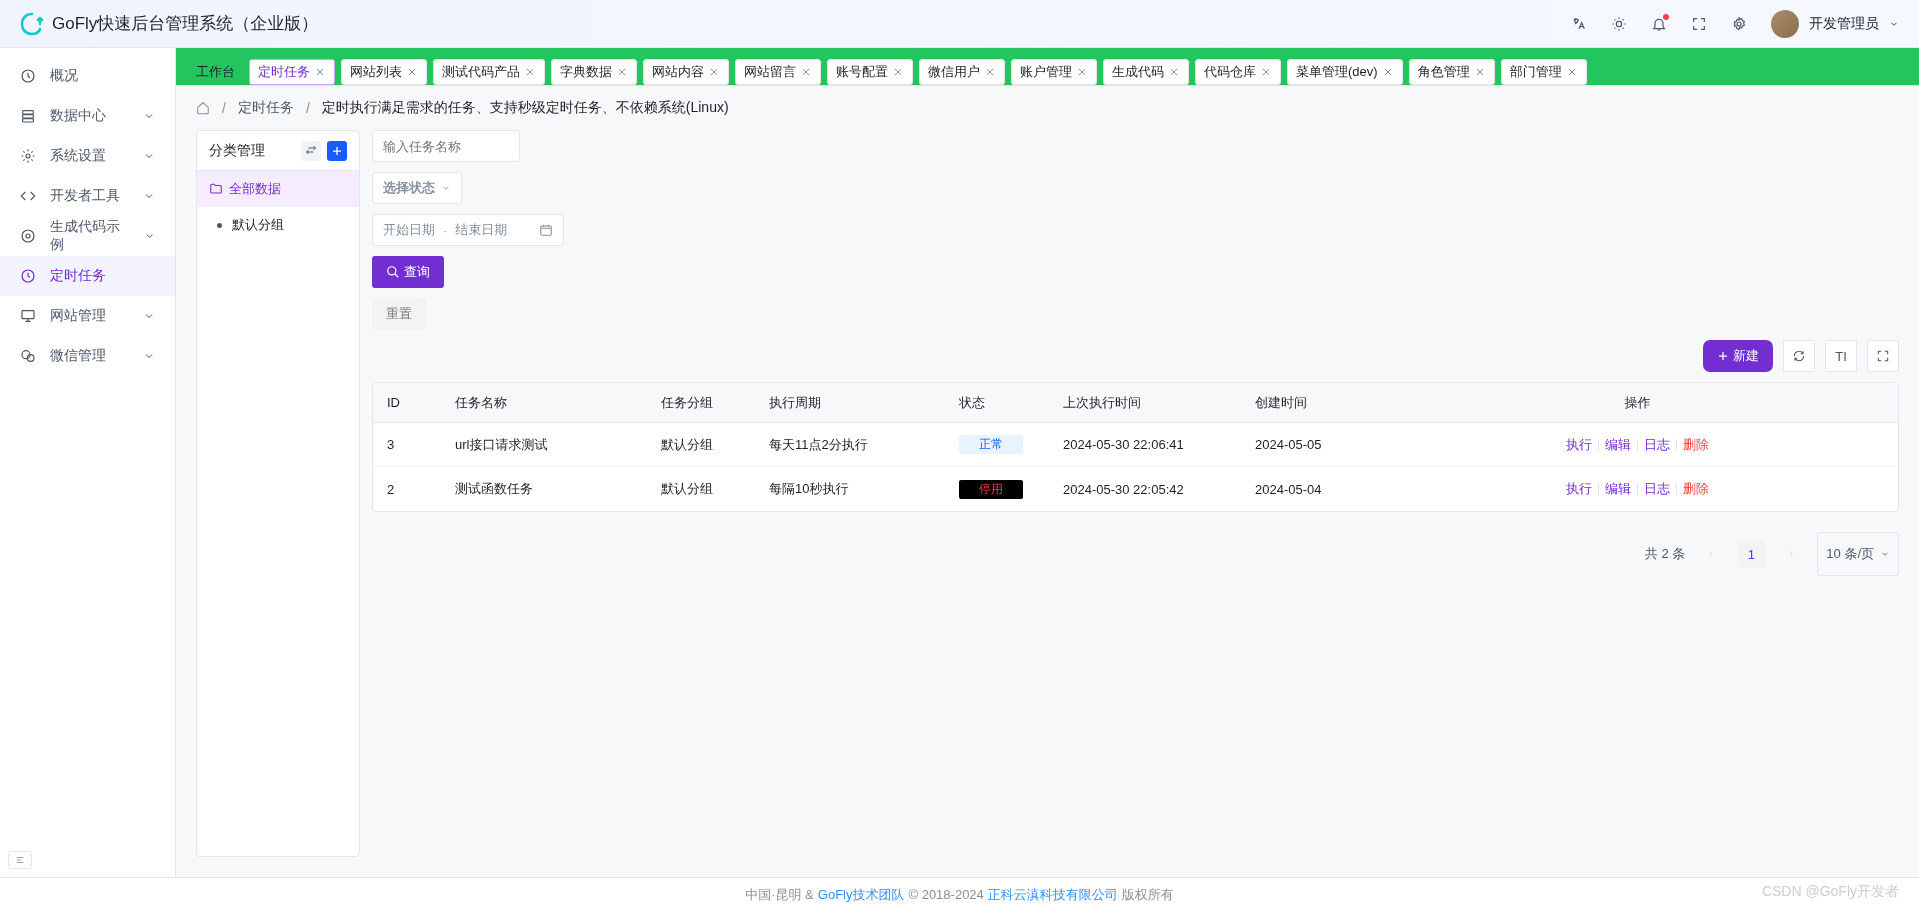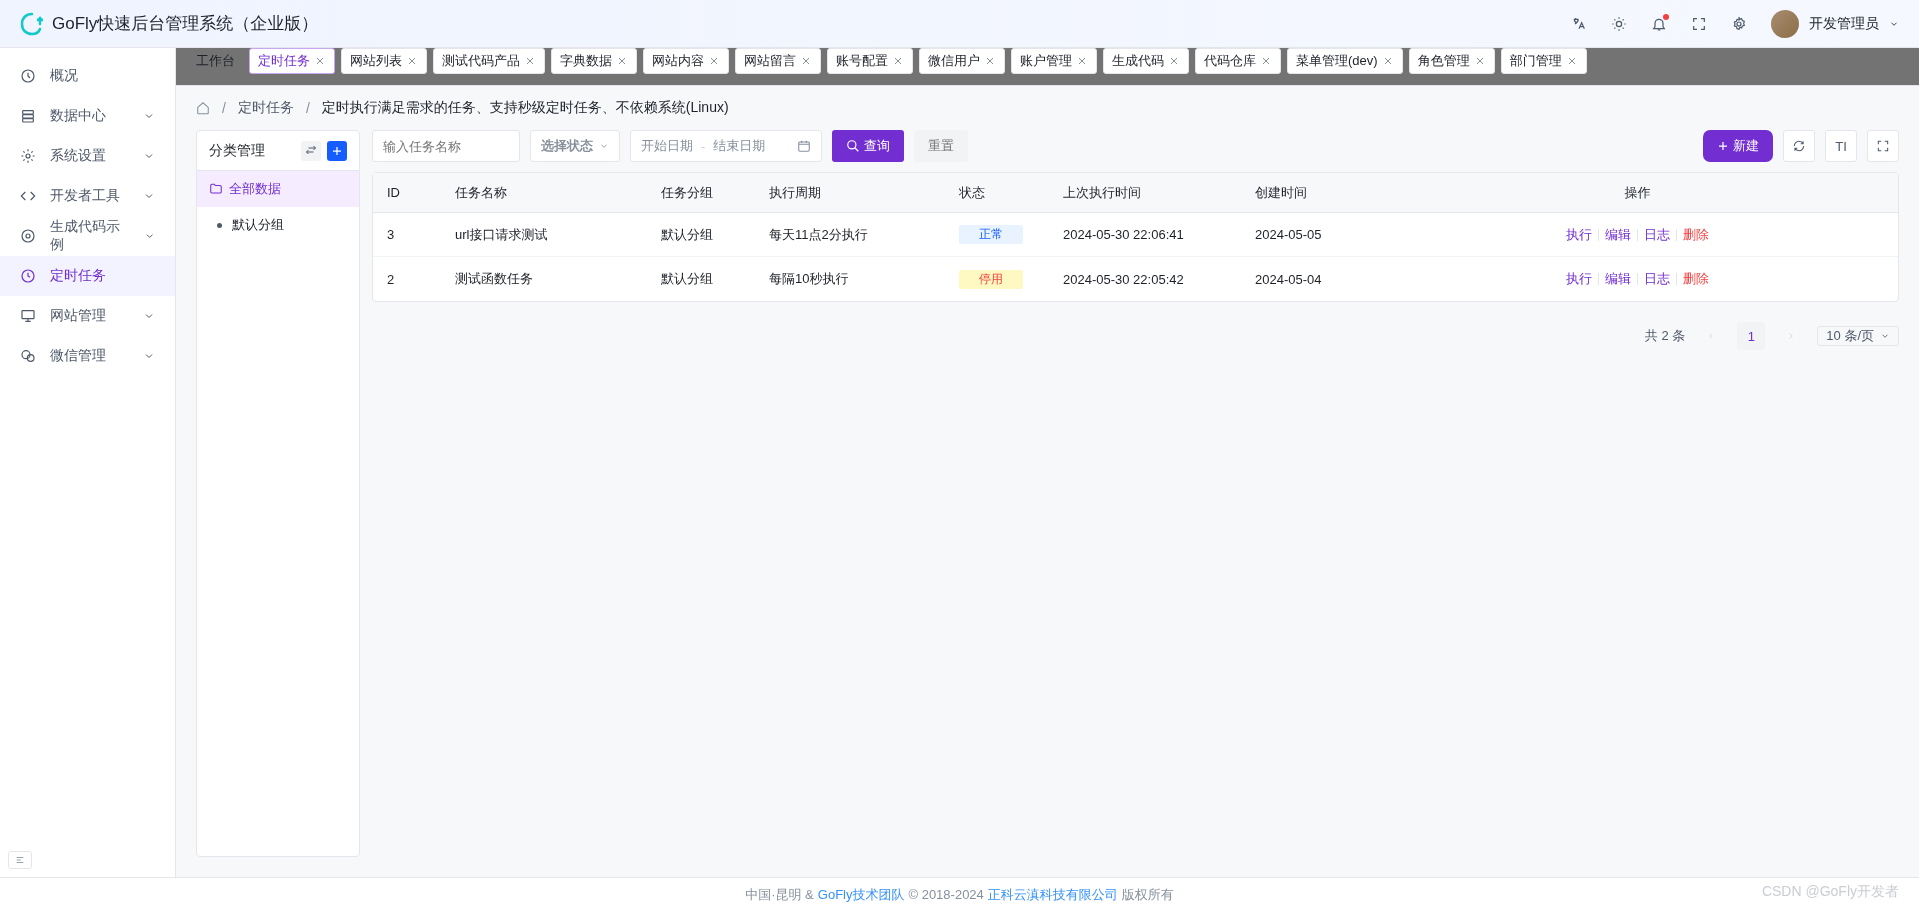--- a/index.html
+++ b/index.html
@@ -14,40 +14,40 @@
 .user-info { display: flex; align-items: center; gap: 10px; cursor: pointer; }
 .avatar { width: 28px; height: 28px; border-radius: 50%; background: linear-gradient(135deg, #a78b6f, #8b6f47); }
 .body-wrap { display: flex; height: calc(100% - 48px - 34px); }
 .sidebar { width: 176px; background: #fff; border-right: 1px solid #e5e6eb; padding-top: 8px; position: relative; }
 .menu-item { height: 40px; display: flex; align-items: center; padding: 0 20px; gap: 14px; cursor: pointer; color: #4e5969; font-size: 14px; }
 .menu-item.active { background: #f2f3ff; color: #722ed1; }
 .menu-icon { width: 16px; height: 16px; flex-shrink: 0; }
 .menu-chevron { margin-left: auto; width: 12px; height: 12px; }
 .sidebar-collapse { position: absolute; bottom: 8px; left: 8px; width: 24px; height: 18px; display: flex; align-items: center; justify-content: center; cursor: pointer; color: #86909c; border: 1px solid #e5e6eb; border-radius: 3px; }
 .main { flex: 1; display: flex; flex-direction: column; overflow: hidden; }
-.tabs-bar { height: 38px; display: flex; align-items: flex-start; padding: 0 12px; gap: 6px; background: #737373; border-bottom: 1px solid #e5e6eb; overflow-x: auto; }
+.tabs-bar { height: 38px; display: flex; align-items: flex-end; padding: 0 12px; gap: 6px; background: #22c55e; border-bottom: 1px solid #e5e6eb; overflow-x: auto; }
 .tab { height: 26px; padding: 0 8px; display: flex; align-items: center; gap: 4px; background: #fff; border: 1px solid #e5e6eb; border-radius: 3px; font-size: 13px; cursor: pointer; white-space: nowrap; }
 .tab.home { border: none; background: transparent; }
 .tab.active { color: #722ed1; border-color: #c9a7f0; }
 .tab-close { width: 12px; height: 12px; color: #86909c; }
 .breadcrumb { height: 44px; display: flex; align-items: center; padding: 0 20px; gap: 12px; font-size: 14px; color: #86909c; }
 .breadcrumb .link { color: #4e5969; cursor: pointer; }
 .breadcrumb .current { color: #1d2129; }
 .content { flex: 1; display: flex; padding: 0 20px 20px 20px; gap: 12px; overflow: auto; }
 .side-panel { width: 164px; background: #fff; border-radius: 4px; border: 1px solid #e5e6eb; display: flex; flex-direction: column; }
 .side-panel-header { height: 40px; display: flex; align-items: center; padding: 0 12px; border-bottom: 1px solid #e5e6eb; font-size: 14px; }
 .side-panel-header-icons { margin-left: auto; display: flex; gap: 6px; }
 .side-icon-btn { width: 20px; height: 20px; border-radius: 3px; display: flex; align-items: center; justify-content: center; cursor: pointer; }
 .side-icon-btn.swap { background: #f2f3f5; color: #4e5969; }
 .side-icon-btn.add { background: #165dff; color: #fff; }
 .cat-item { height: 36px; display: flex; align-items: center; padding: 0 12px; gap: 6px; cursor: pointer; font-size: 13px; }
 .cat-item.active { background: #f5edff; color: #722ed1; }
 .cat-item .dot { width: 5px; height: 5px; background: #4e5969; border-radius: 50%; margin: 0 4px 0 8px; }
 .main-panel { flex: 1; display: flex; flex-direction: column; gap: 10px; }
-.toolbar { display: flex; align-items: flex-start; gap: 10px; }
+.toolbar { display: flex; align-items: flex-start; gap: 10px; flex-direction: column; }
 .input, .select, .date-range { height: 32px; border: 1px solid #e5e6eb; border-radius: 3px; background: #fff; padding: 0 10px; font-size: 13px; color: #1d2129; display: flex; align-items: center; }
 .input { width: 148px; }
 .input input { border: none; outline: none; width: 100%; font-size: 13px; }
 .select { width: 90px; color: #86909c; justify-content: space-between; cursor: pointer; font-weight: bold; }
 .date-range { width: 192px; color: #86909c; gap: 8px; font-size: 13px; }
 .date-range .sep { color: #c9cdd4; }
 .btn { height: 32px; padding: 0 14px; border-radius: 3px; display: flex; align-items: center; gap: 4px; cursor: pointer; font-size: 13px; border: none; }
 .btn-primary { background: #722ed1; color: #fff; }
 .btn-secondary { background: #f2f3f5; color: #737373; }
 .toolbar-right { margin-left: auto; display: flex; gap: 10px; }
@@ -62,30 +62,30 @@
 .col-id { width: 68px; }
 .col-name { width: 206px; }
 .col-group { width: 108px; }
 .col-cycle { width: 190px; }
 .col-status { width: 104px; }
 .col-last { width: 192px; }
 .col-created { width: 136px; }
 .col-action { flex: 1; justify-content: center; }
 .badge { padding: 1px 20px; border-radius: 2px; font-size: 12px; }
 .badge-normal { background: #e8f3ff; color: #165dff; }
-.badge-stopped { background: #fef9c3; color: #f53f3f; }
+.badge-stopped { background: #000000; color: #f53f3f; }
 .action-links { display: flex; gap: 6px; align-items: center; font-size: 13px; }
 .action-link { color: #722ed1; cursor: pointer; }
 .action-link.danger { color: #f53f3f; }
 .action-divider { width: 1px; height: 12px; background: #e5e6eb; }
 .pagination { display: flex; align-items: center; justify-content: flex-end; gap: 12px; padding: 10px 0; font-size: 13px; color: #4e5969; }
 .page-btn { width: 28px; height: 28px; border-radius: 3px; display: flex; align-items: center; justify-content: center; cursor: pointer; }
 .page-btn.active { background: #f2f3f5; color: #722ed1; }
 .page-btn.disabled { color: #c9cdd4; cursor: not-allowed; }
-.page-size { height: 20px; padding: 0 8px; border: 1px solid #e5e6eb; border-radius: 3px; background: #f7f8fa; display: flex; align-items: center; gap: 6px; cursor: pointer; }
+.page-size { height: 44px; padding: 0 8px; border: 1px solid #e5e6eb; border-radius: 3px; background: #f7f8fa; display: flex; align-items: center; gap: 6px; cursor: pointer; }
 .footer { height: 34px; display: flex; align-items: center; justify-content: center; background: #fff; border-top: 1px solid #e5e6eb; font-size: 13px; color: #86909c; gap: 4px; }
 .footer a { color: #3491fa; text-decoration: none; }
 .watermark { position: fixed; bottom: 10px; right: 20px; color: #c9cdd4; font-size: 14px; }
 svg { display: block; }
 </style>
 </head>
 <body>
 
 <div class="header">
   <div class="logo-wrap">

